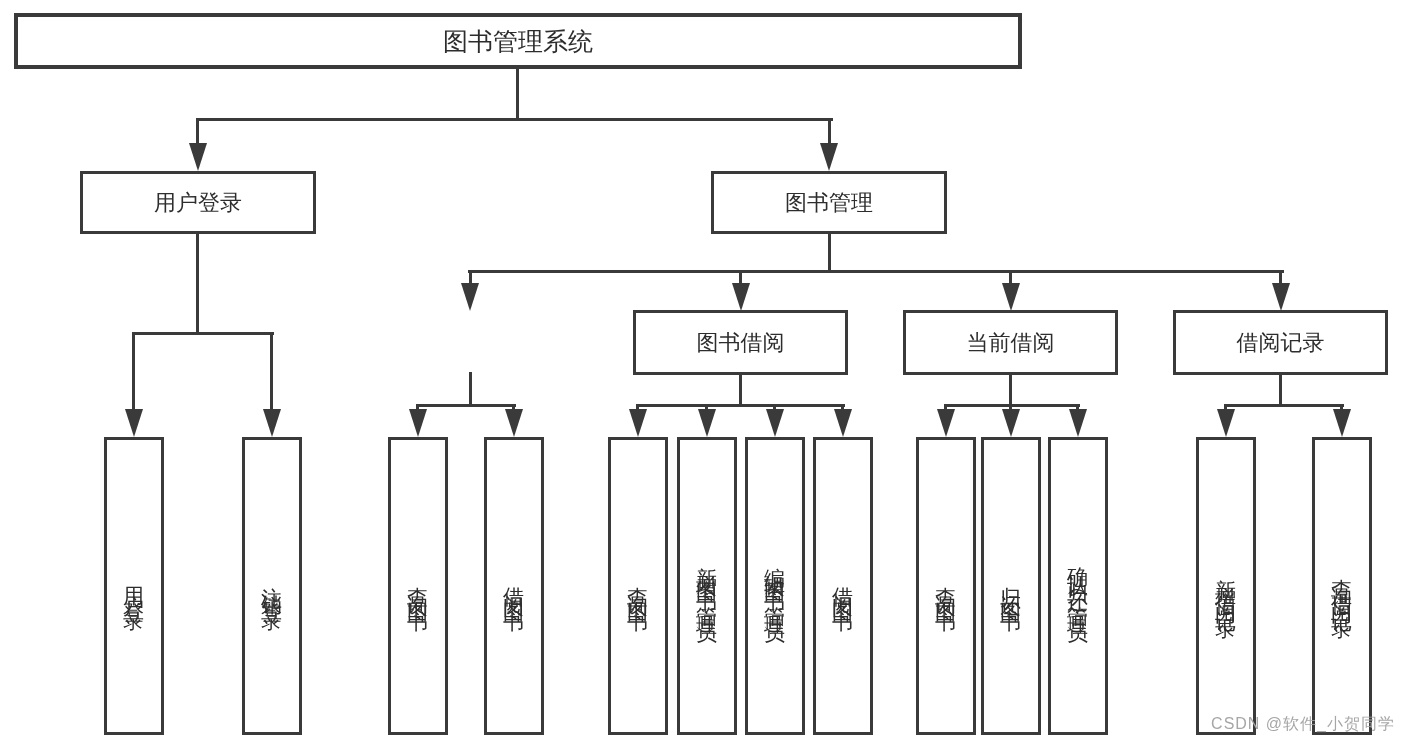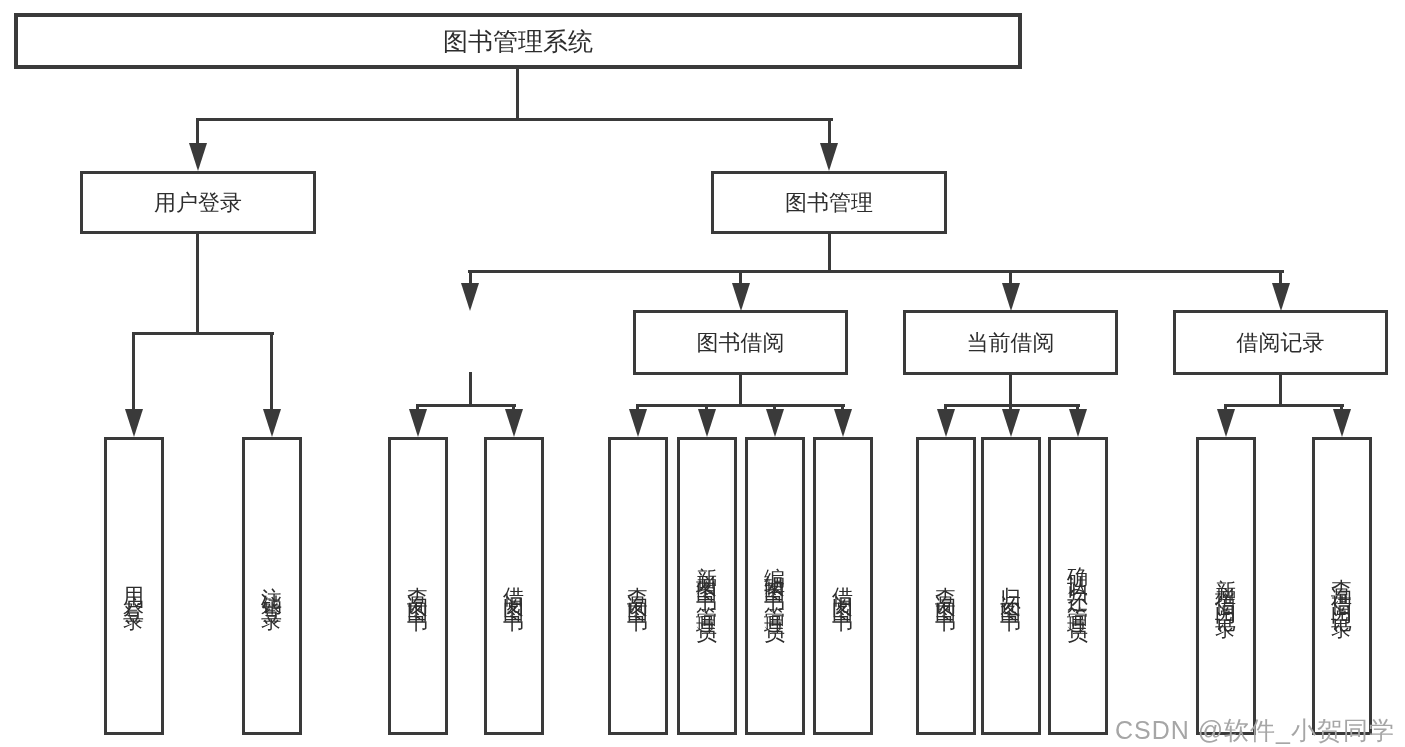--- a/index.html
+++ b/index.html
@@ -42,21 +42,21 @@
   .vline{width:3px;}
   .arrow{
     position:absolute;width:0;height:0;z-index:1;
     border-left:9px solid transparent;
     border-right:9px solid transparent;
     border-top:28px solid var(--line);
   }
   .watermark{
     position:absolute;
     top:714px;right:10px;
-    font-size:25px;
+    font-size:16px;
     color:var(--wm);
     z-index:5;
     letter-spacing:1px;
     white-space:nowrap;
   }
 </style>
 </head>
 <body>
 
 <div class="stage">

